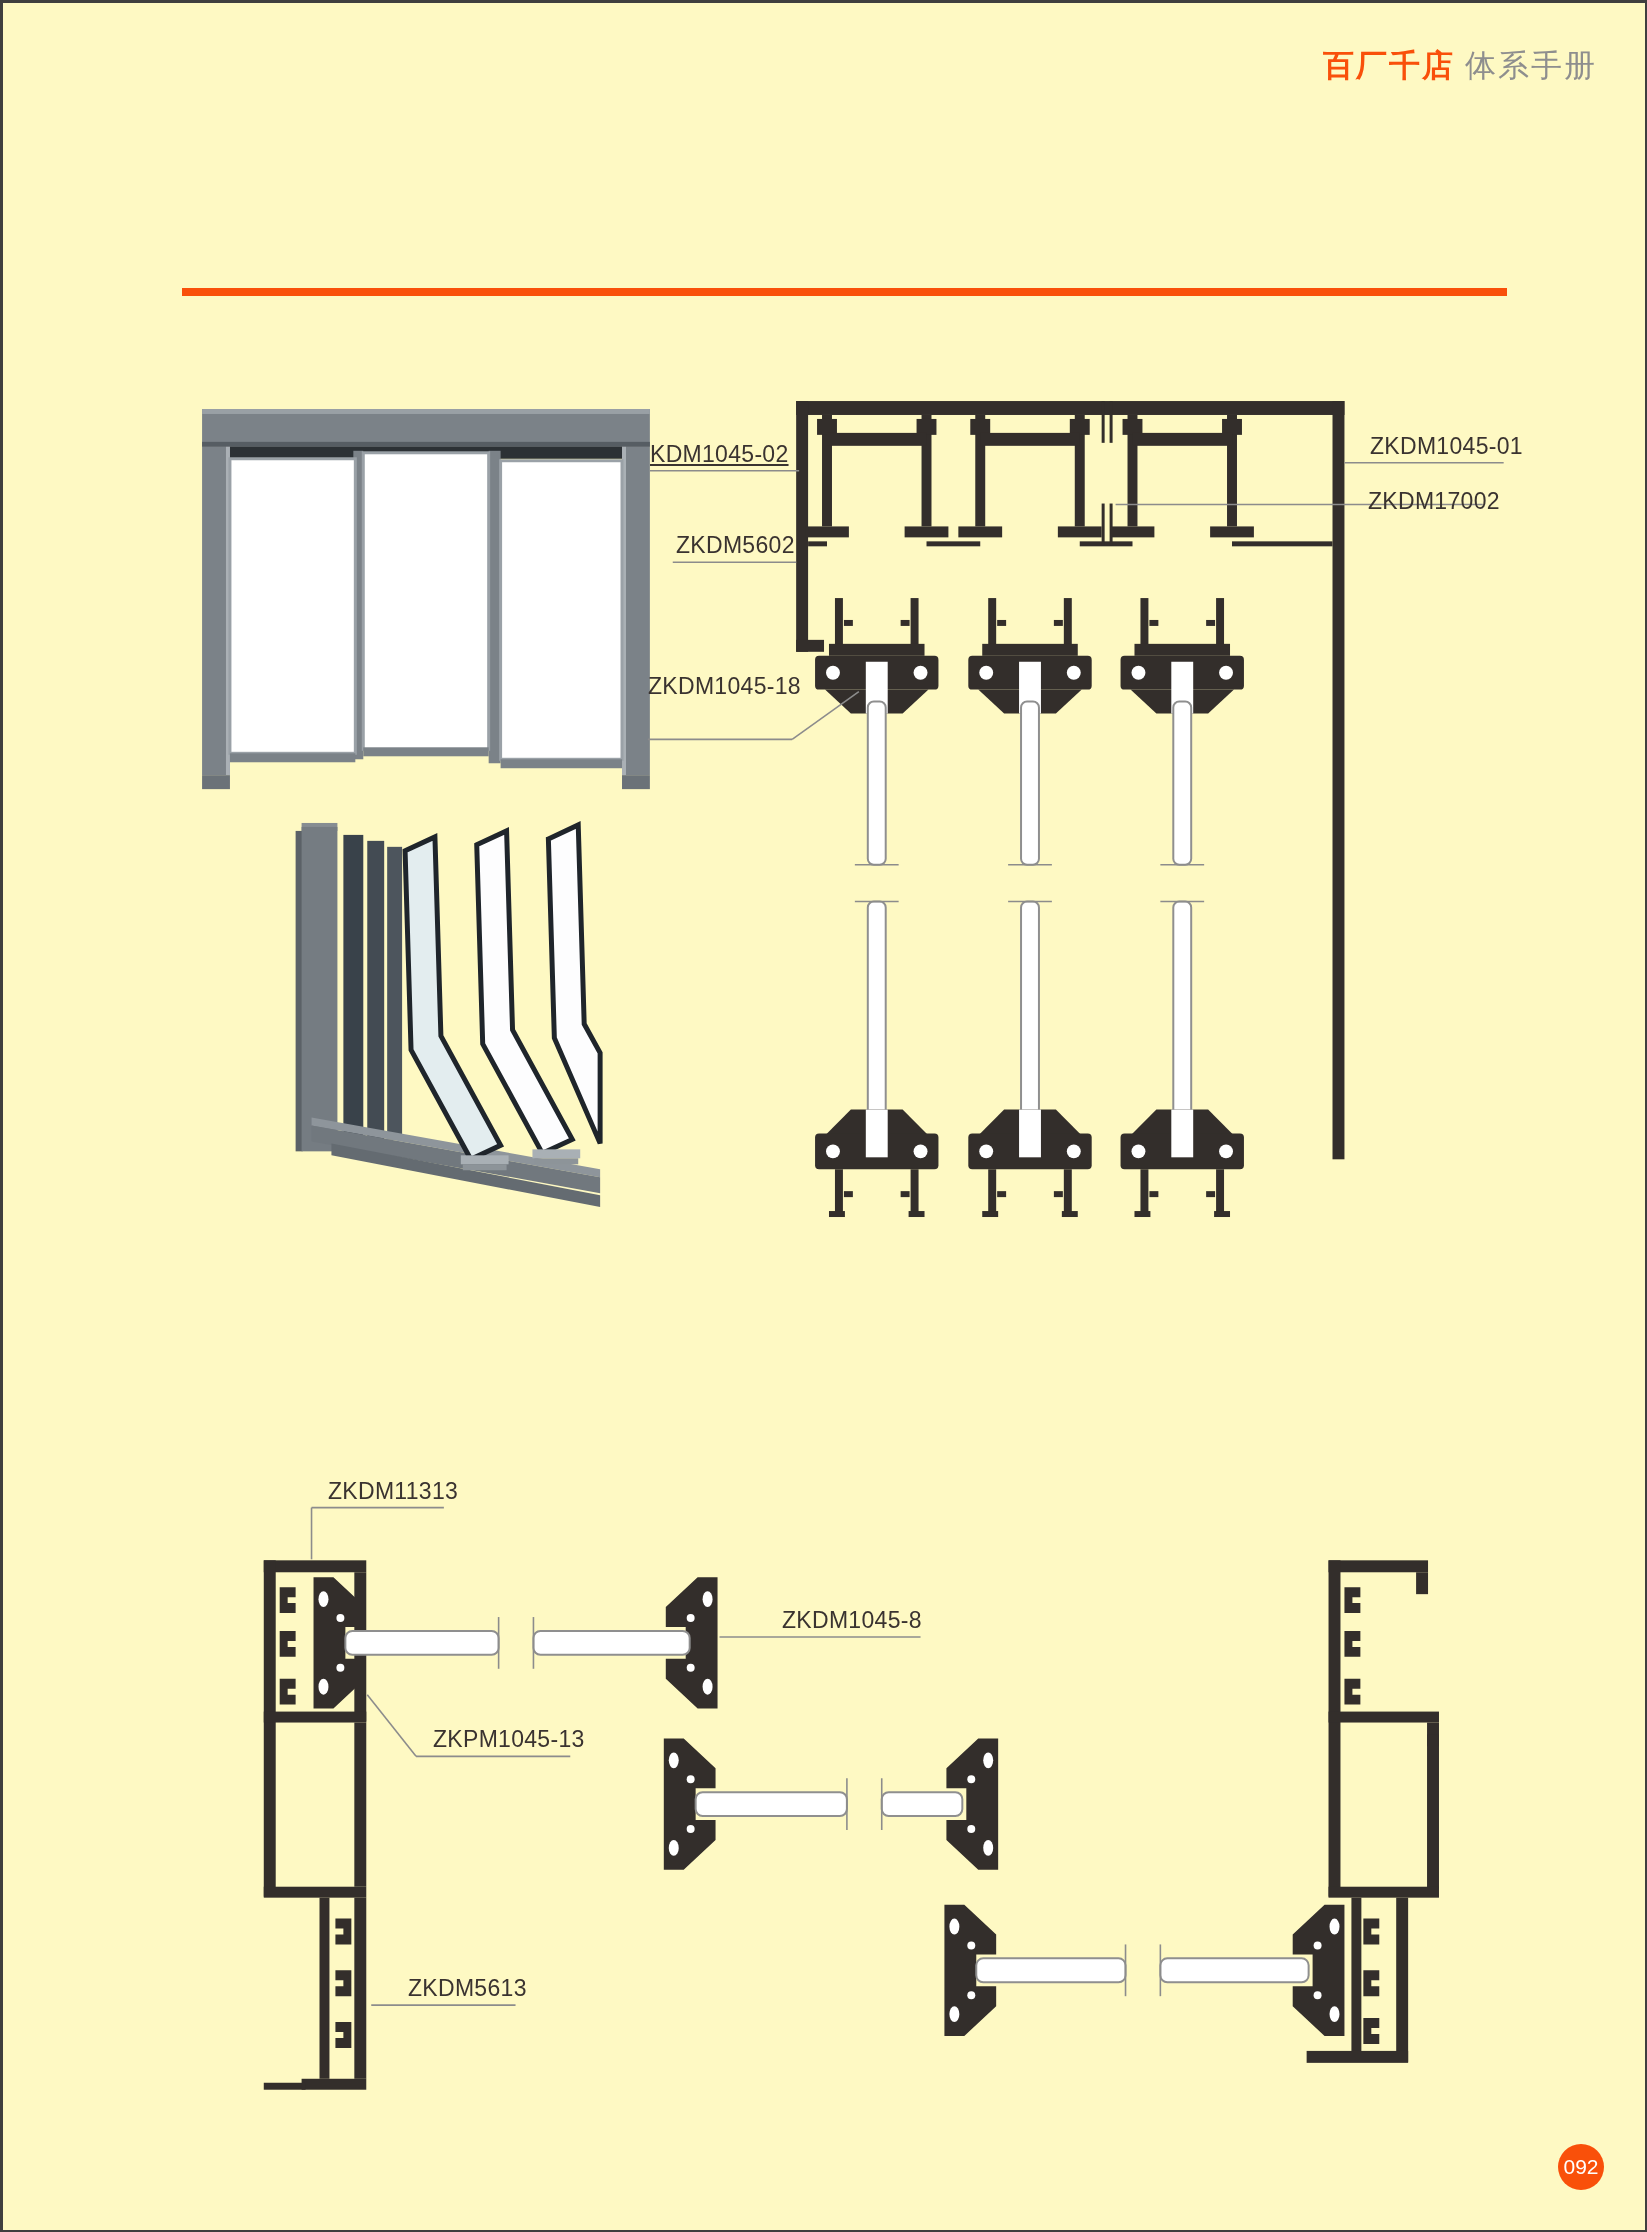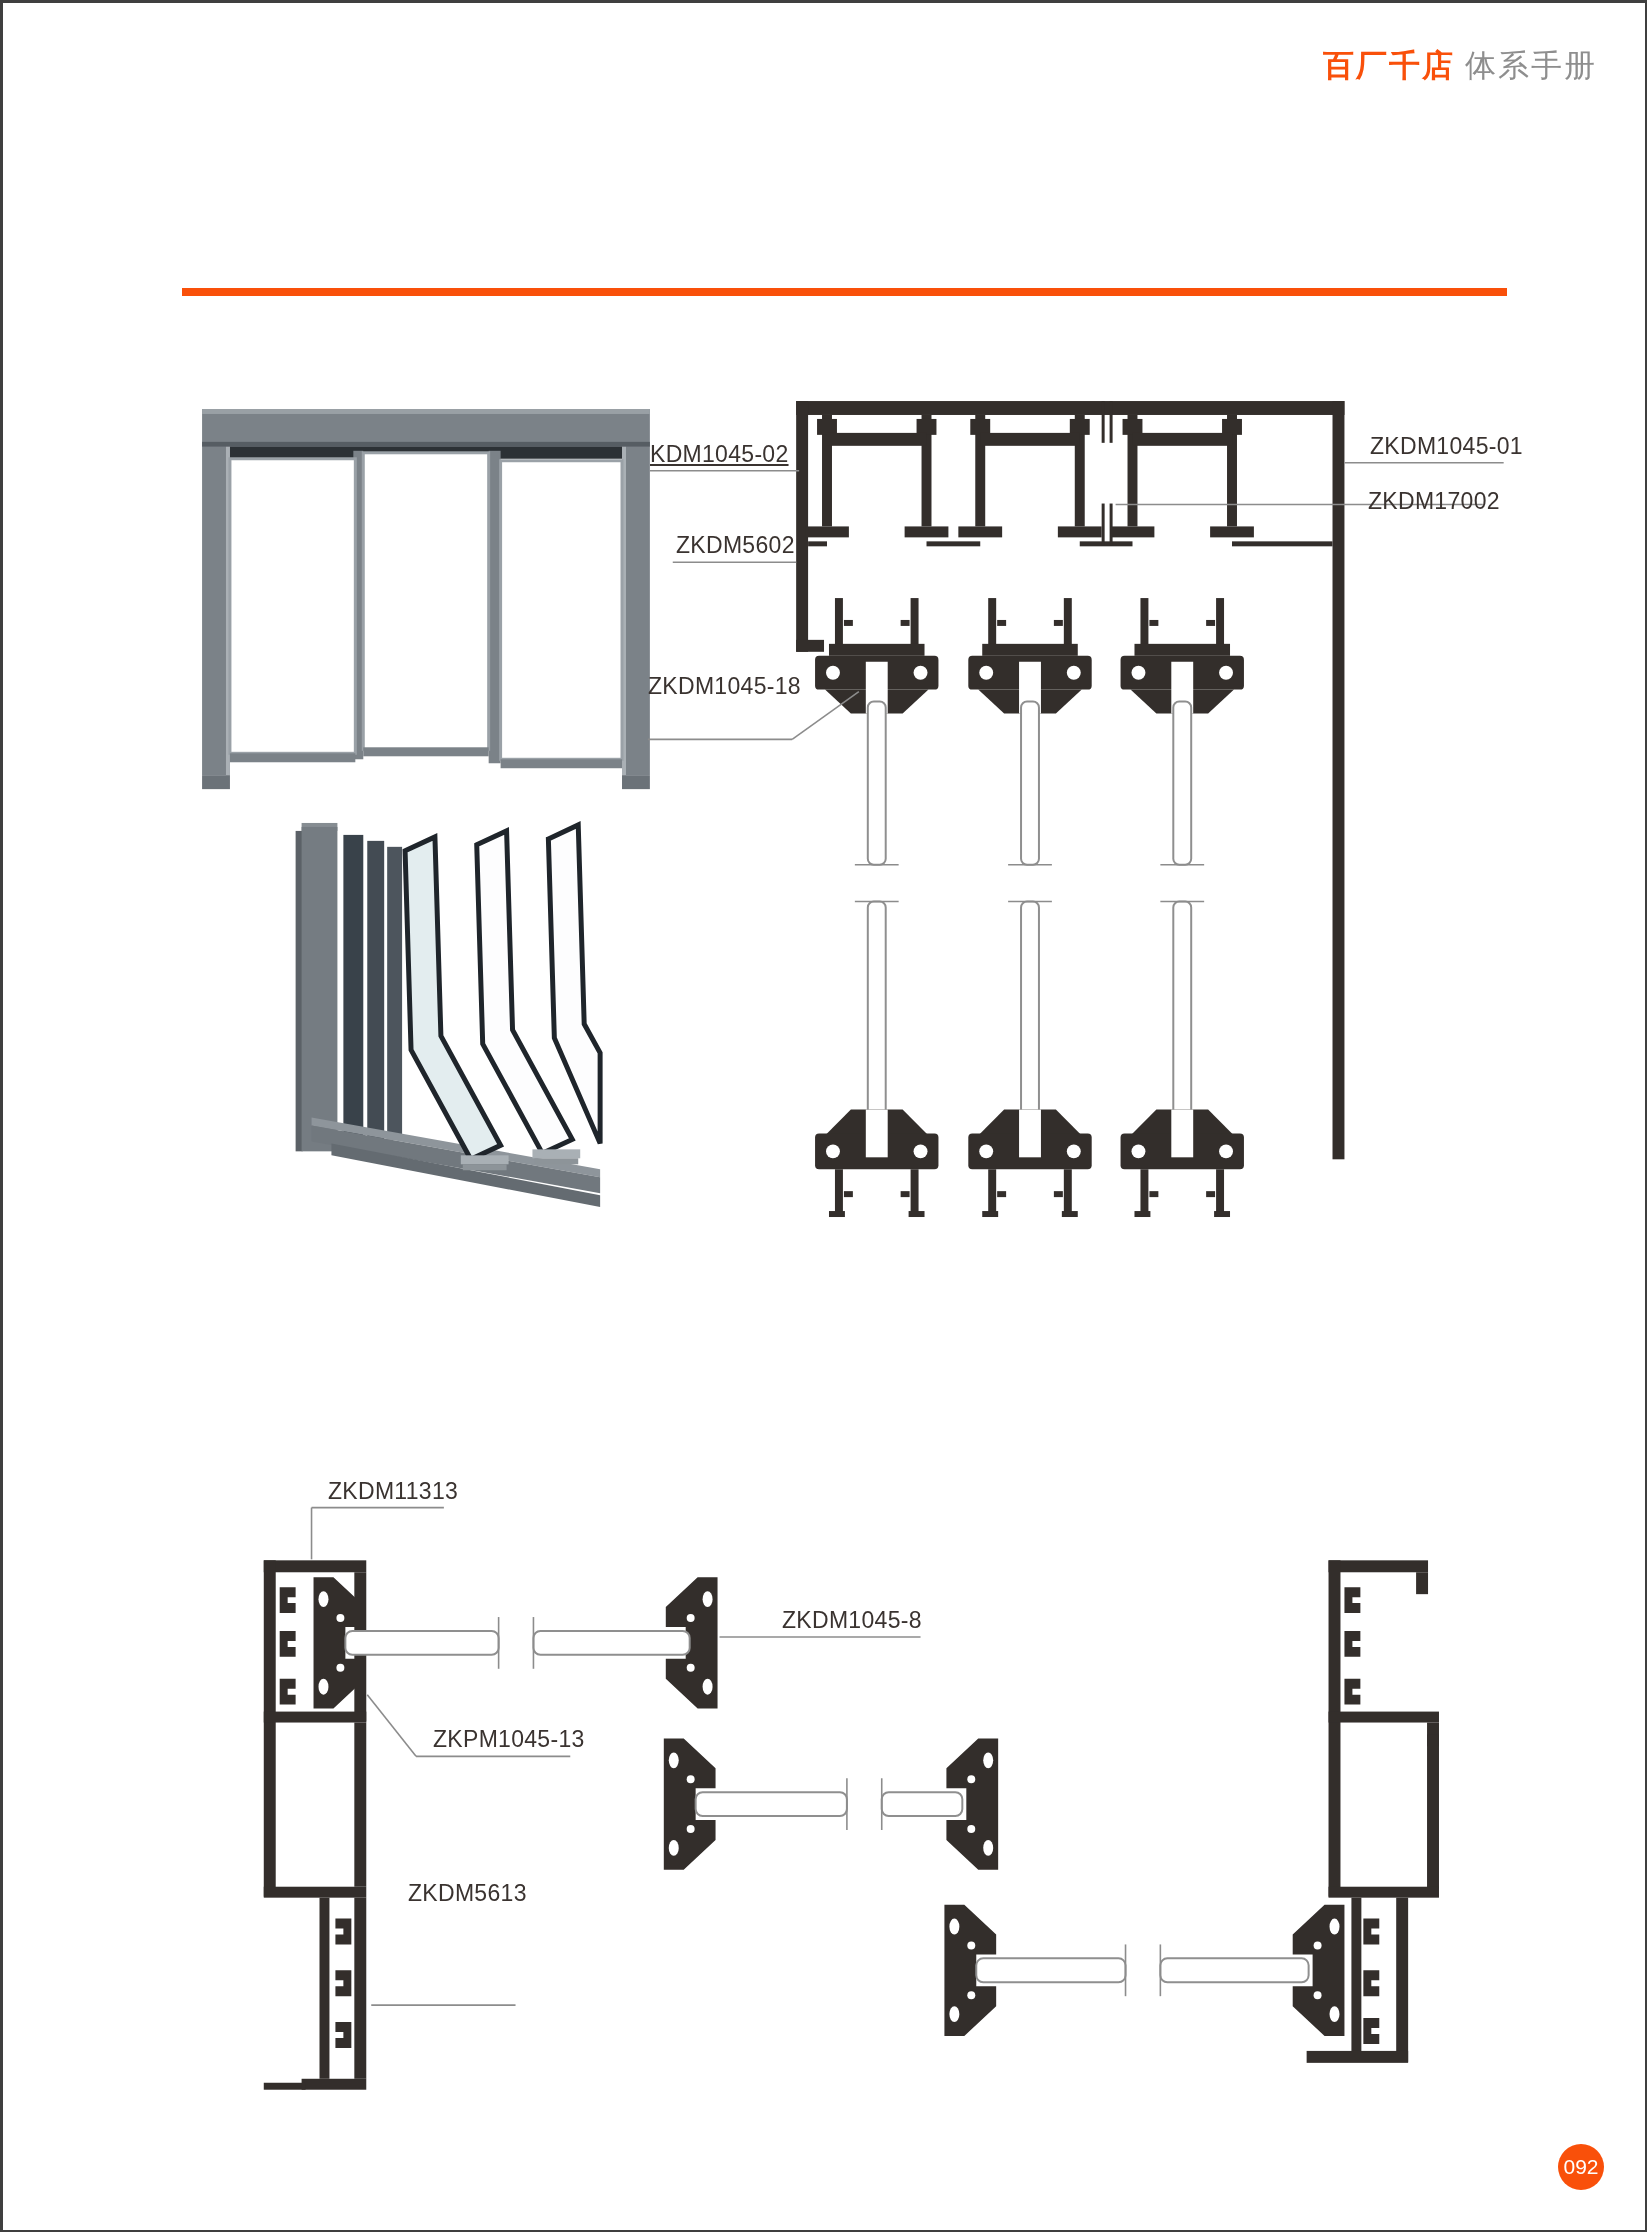--- a/index.html
+++ b/index.html
@@ -1,17 +1,17 @@
 <!DOCTYPE html>
 <html><head>
 <meta charset="utf-8">
 <style>
   html,body{margin:0;padding:0;background:#e8e8e8;}
   #page{
-    position:relative;width:1648px;height:2233px;background:#ffffff;
+    position:relative;width:1648px;height:2233px;background:#fef9c3;
     border:3px solid #3f3f3f;box-sizing:border-box;overflow:hidden;
     font-family:"Liberation Sans", sans-serif;
   }
   #drawing{position:absolute;left:0;top:0;}
   .dk{fill:#332e2b;}
   .wt{fill:#ffffff;}
   .glass{fill:#ffffff;stroke:#8f8f8f;stroke-width:2;}
   .ln{stroke:#8c8c8c;stroke-width:1.6;fill:none;}
   .lbl{
     position:absolute;font-size:23px;color:#3a3330;letter-spacing:0.3px;white-space:nowrap;
@@ -261,18 +261,18 @@
 
   <div class="lbl" style="left:647px;top:438px;text-decoration:underline;">KDM1045-02</div>
   <div class="lbl" style="left:1367px;top:430px;">ZKDM1045-01</div>
   <div class="lbl" style="left:1365px;top:472px;margin-top:13px;">ZKDM17002</div>
   <div class="lbl" style="left:673px;top:529px;">ZKDM5602</div>
   <div class="lbl" style="left:645px;top:670px;">ZKDM1045-18</div>
 
   <div class="lbl" style="left:325px;top:1475px;">ZKDM11313</div>
   <div class="lbl" style="left:779px;top:1604px;">ZKDM1045-8</div>
   <div class="lbl" style="left:430px;top:1723px;">ZKPM1045-13</div>
-  <div class="lbl" style="left:405px;top:1877px;">ZKDM5613</div>
+  <div class="lbl" style="left:405px;top:1972px;">ZKDM5613</div>
 
   <div id="page-badge">092</div>
 
 </div>
 
 
 </body></html>

